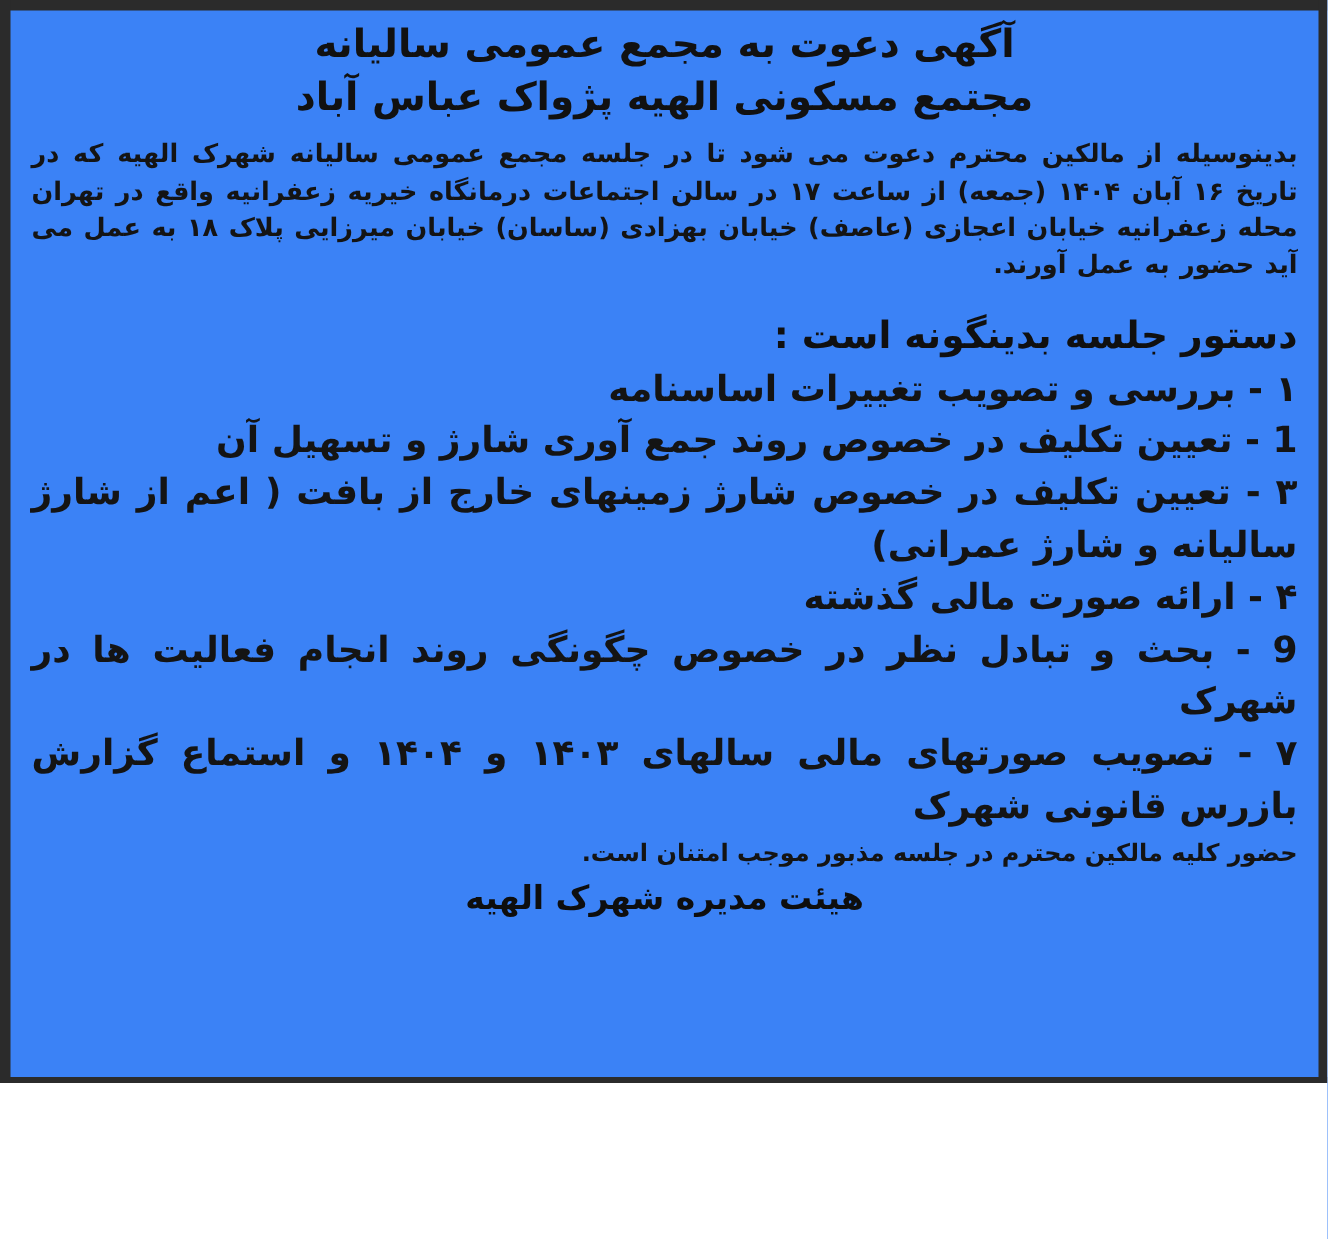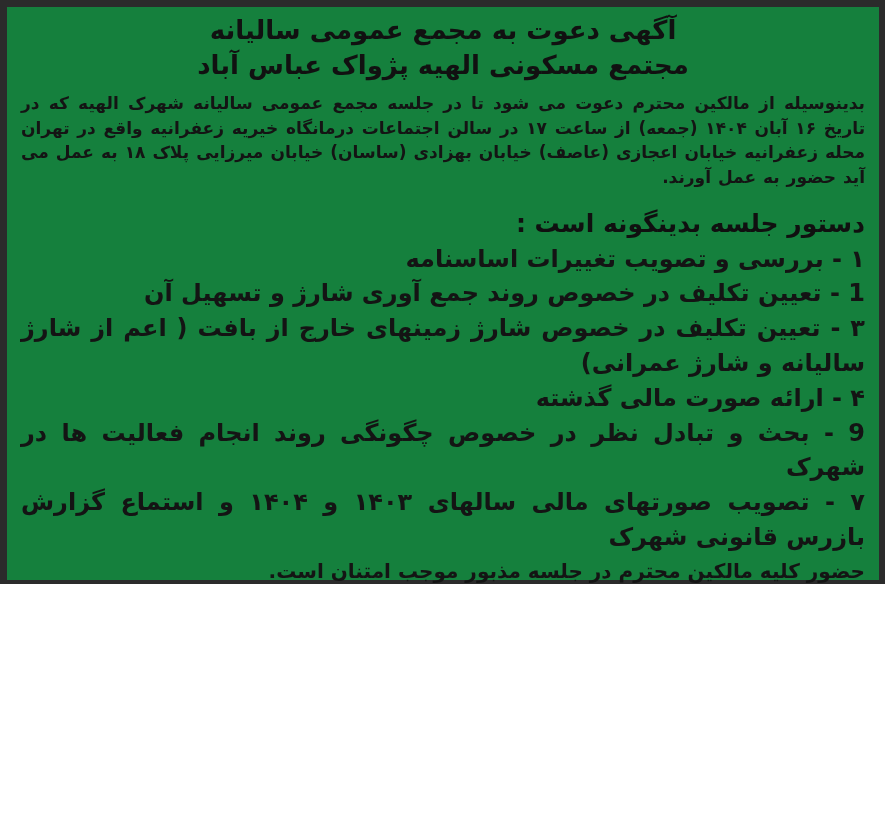--- a/index.html
+++ b/index.html
@@ -7,23 +7,23 @@
     margin: 0;
     padding: 0;
     background: #ffffff;
   }
   body {
     font-family: "DejaVu Sans", "Liberation Sans", sans-serif;
   }
   .page {
     position: relative;
     width: 885px;
-    height: 584px;
+    height: 722px;
     box-sizing: border-box;
-    background: #15803d;
+    background: #3b82f6;
     overflow: hidden;
   }
   
   .frame-top {
     position: absolute;
     top: 0; left: 0;
     width: 885px;
     height: 7px;
     background: #2b2b2b;
   }
@@ -117,21 +117,21 @@
     padding: 0;
   }
   .agenda-list li.short {
     text-align: right;
     text-align-last: right;
   }
 
   
   .closing-note {
     margin-top: 2px;
-    font-size: 20px;
+    font-size: 16px;
     font-weight: bold;
     line-height: 1.45;
     text-align: right;
     color: #141414;
   }
 
   
   .signature {
     margin-top: 5px;
     font-size: 22px;

